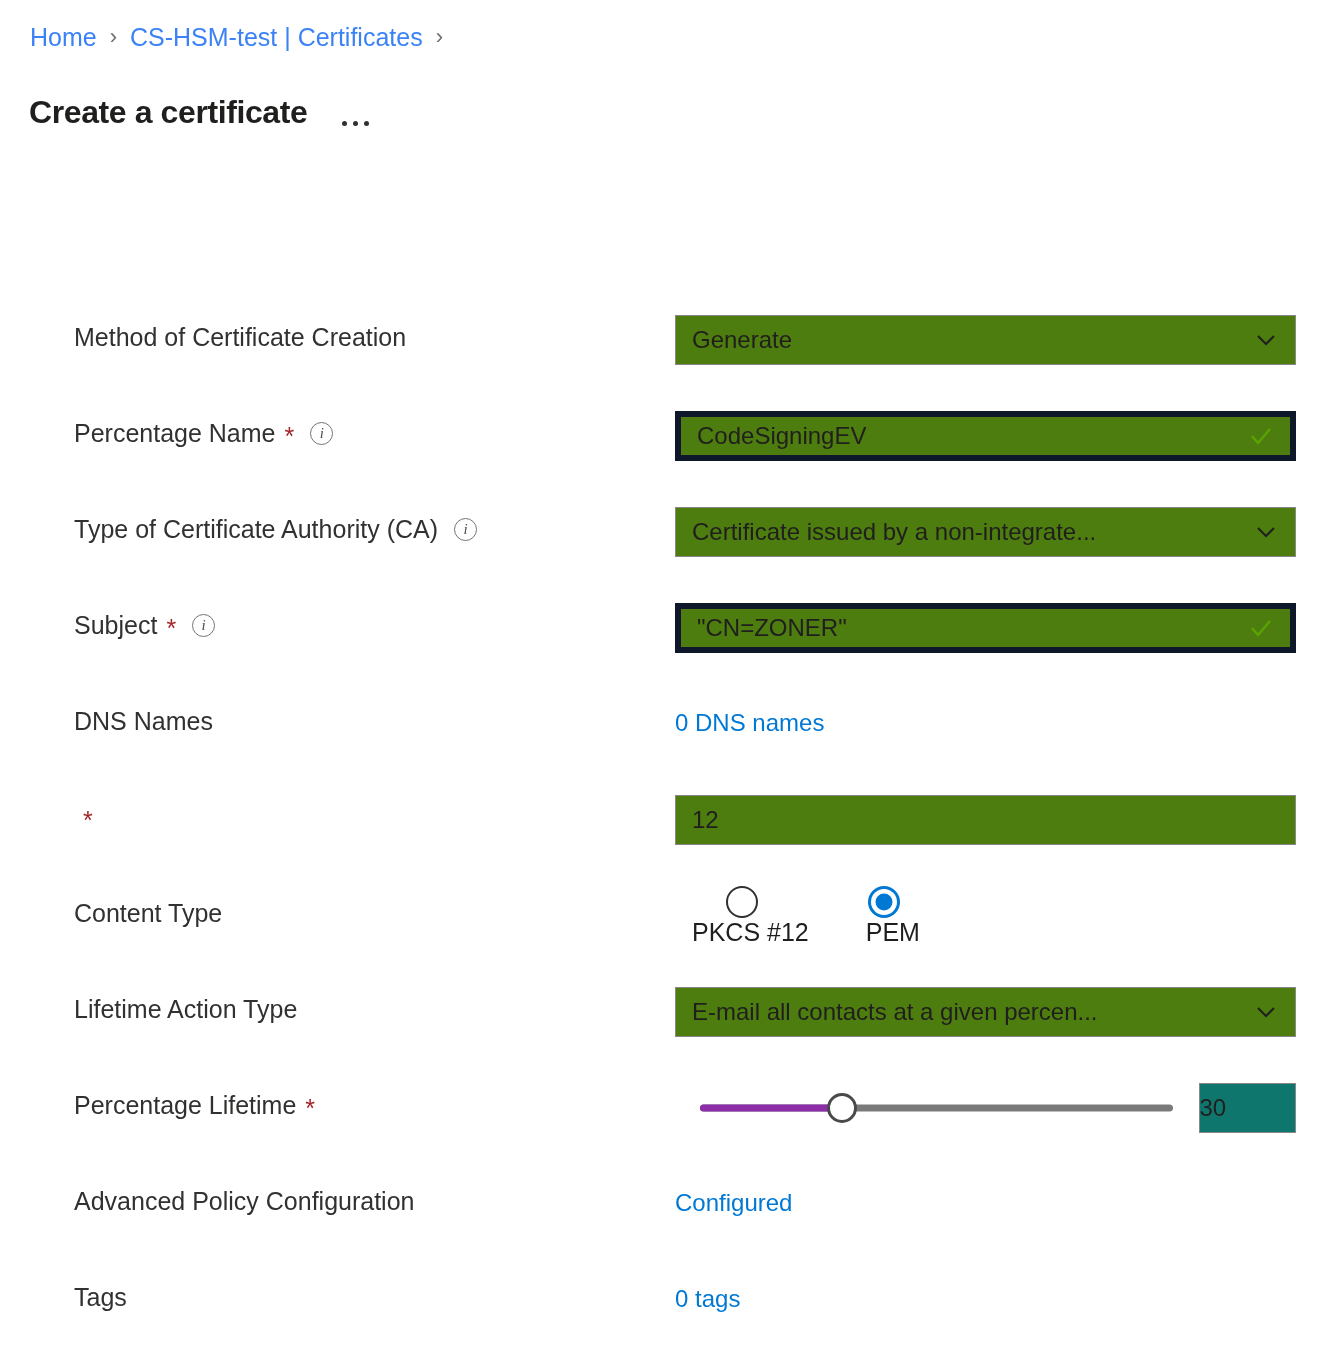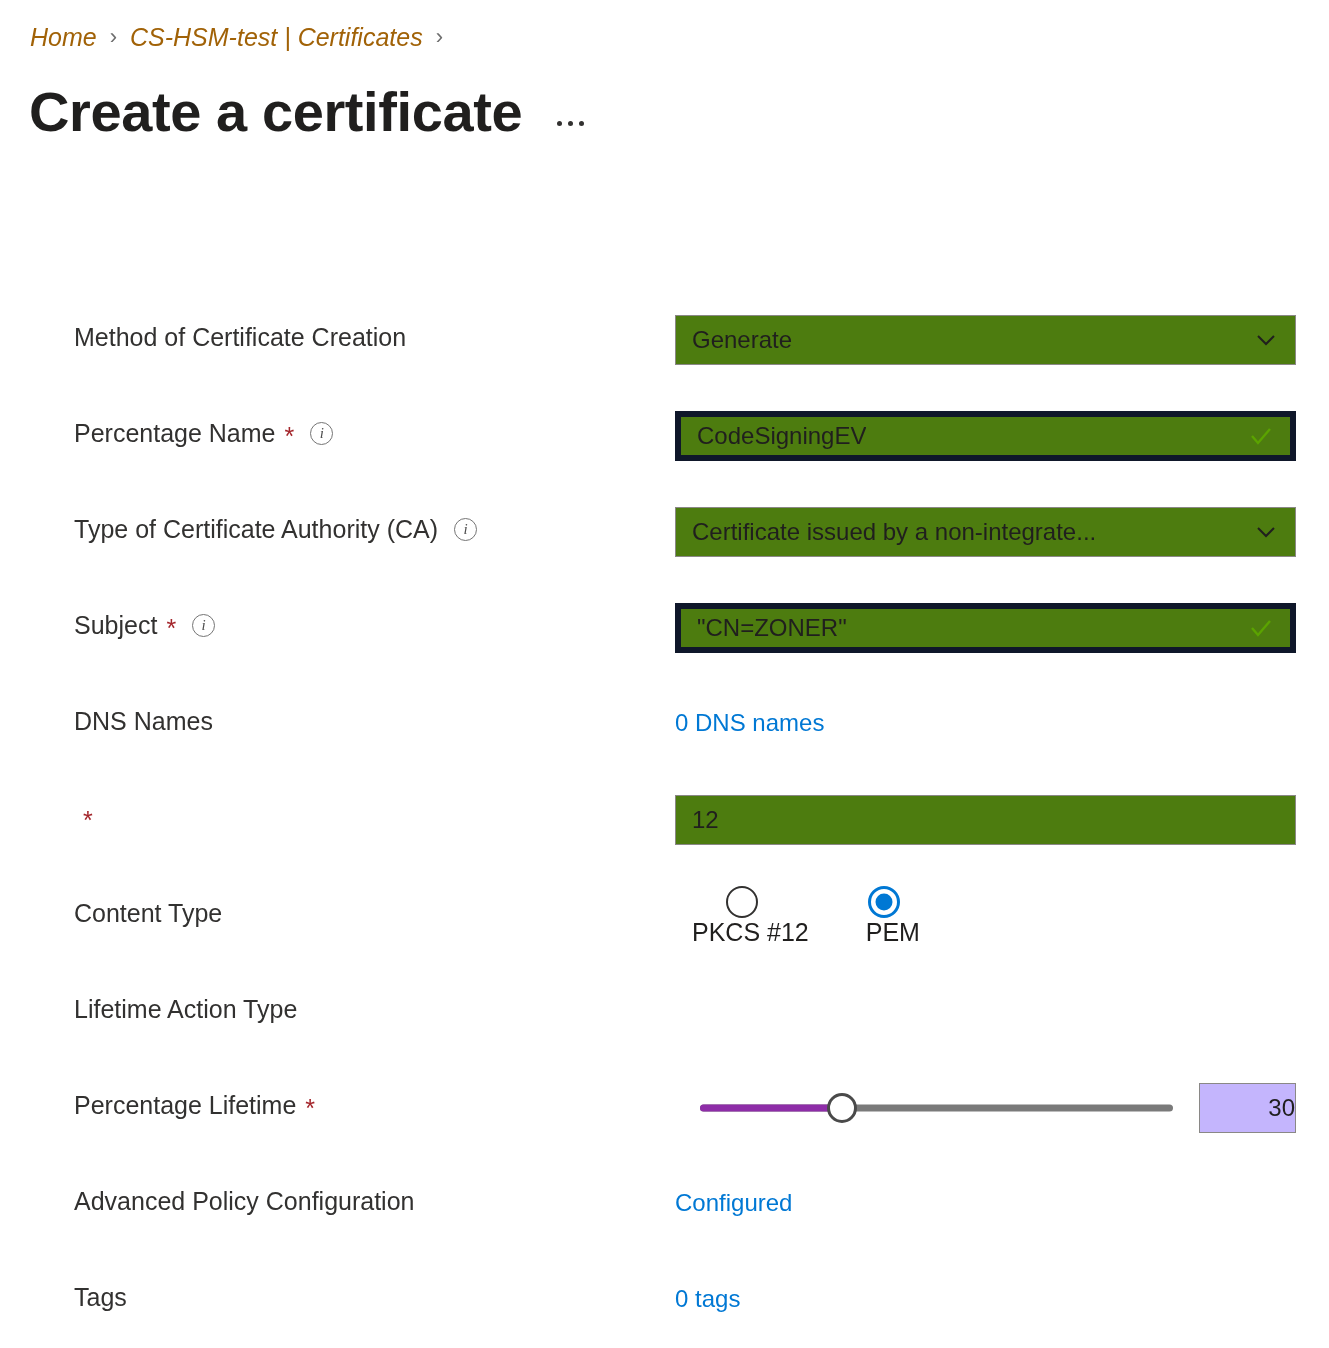--- a/index.html
+++ b/index.html
@@ -24,43 +24,42 @@
     position: absolute;
     left: 30px;
     top: 22px;
     display: flex;
     align-items: center;
     font-size: 25px;
     line-height: 30px;
     white-space: nowrap;
   }
   .crumb-link {
-    color: #a16207;
+    color: #3b82f6;
     cursor: pointer;
     text-decoration: none;
-    font-style: italic;
   }
   .crumb-sep {
     color: #6e6e6e;
     margin: 0 13px;
     font-size: 22px;
     display: inline-block;
     line-height: 1;
   }
 
   
   .title-row {
     position: absolute;
     left: 29px;
     top: 84px;
     display: flex;
     align-items: flex-end;
   }
   .page-title {
-    font-size: 56px;
+    font-size: 32px;
     font-weight: 700;
     letter-spacing: -0.4px;
     color: #201f1e;
     line-height: 56px;
   }
   .more-btn {
     margin-left: 33px;
     margin-bottom: 10px;
     display: flex;
     align-items: center;
@@ -274,24 +273,24 @@
     border-radius: 50%;
     background: #ffffff;
     border: 3px solid #4a4a4a;
     transform: translate(-50%, -50%);
   }
   .slider-box {
     margin-left: 26px;
     width: 99px;
     height: 50px;
     border: 1px solid #8a8886;
-    background: #c4b5fd;
-    display: flex;
-    align-items: center;
-    justify-content: flex-end;
+    background: #0f766e;
+    display: flex;
+    align-items: center;
+    justify-content: flex-start;
     font-size: 24px;
     color: #201f1e;
     cursor: text;
   }
 </style>
 </head>
 <body>
 
 <div class="breadcrumb">
   <span class="crumb-link">Home</span>
@@ -415,20 +414,30 @@
           <span class="radio-label">PEM</span>
         </div>
       </div>
     </div>
   </div>
 
   <div class="row">
     <div class="label">
       <span>Lifetime Action Type</span>
     </div>
+    <div class="control">
+      <div class="field select">
+        <span class="val">E-mail all contacts at a given percen...</span>
+        <span class="chev">
+          <svg viewBox="0 0 22 22" width="22" height="22">
+              <path d="M3 7 L11 15 L19 7" fill="none" stroke="#201f1e" stroke-width="2"></path>
+            </svg>
+        </span>
+      </div>
+    </div>
   </div>
 
   <div class="row">
     <div class="label">
       <span>Percentage Lifetime</span>
       <span class="req">*</span>
     </div>
     <div class="control">
       <div class="slider-wrap">
         <div class="slider" id="pct-slider">

